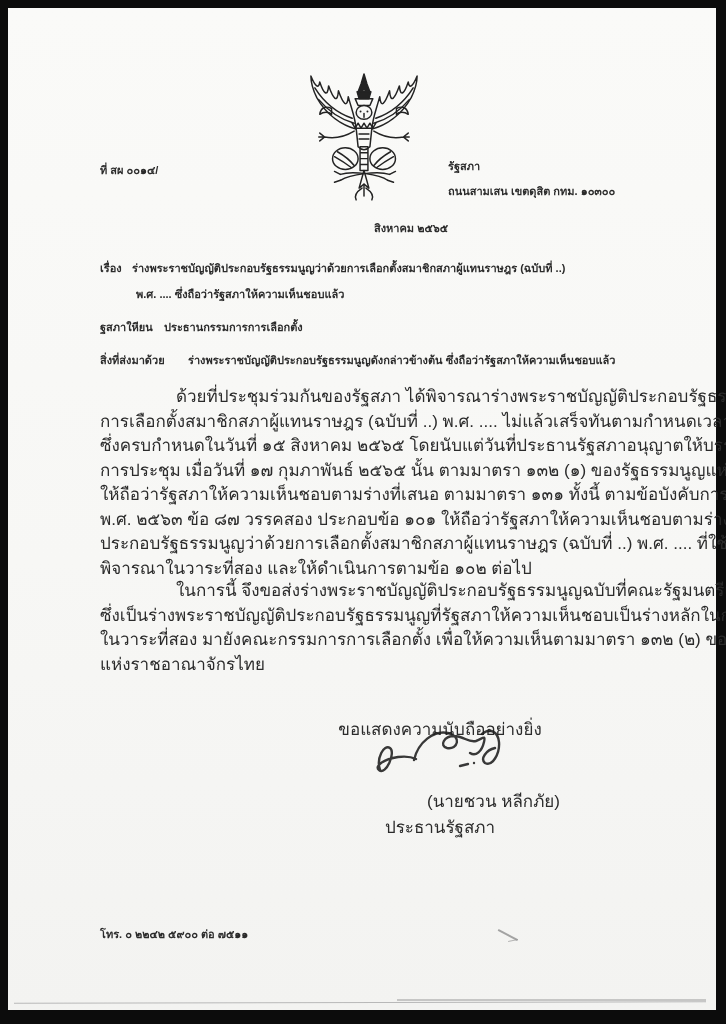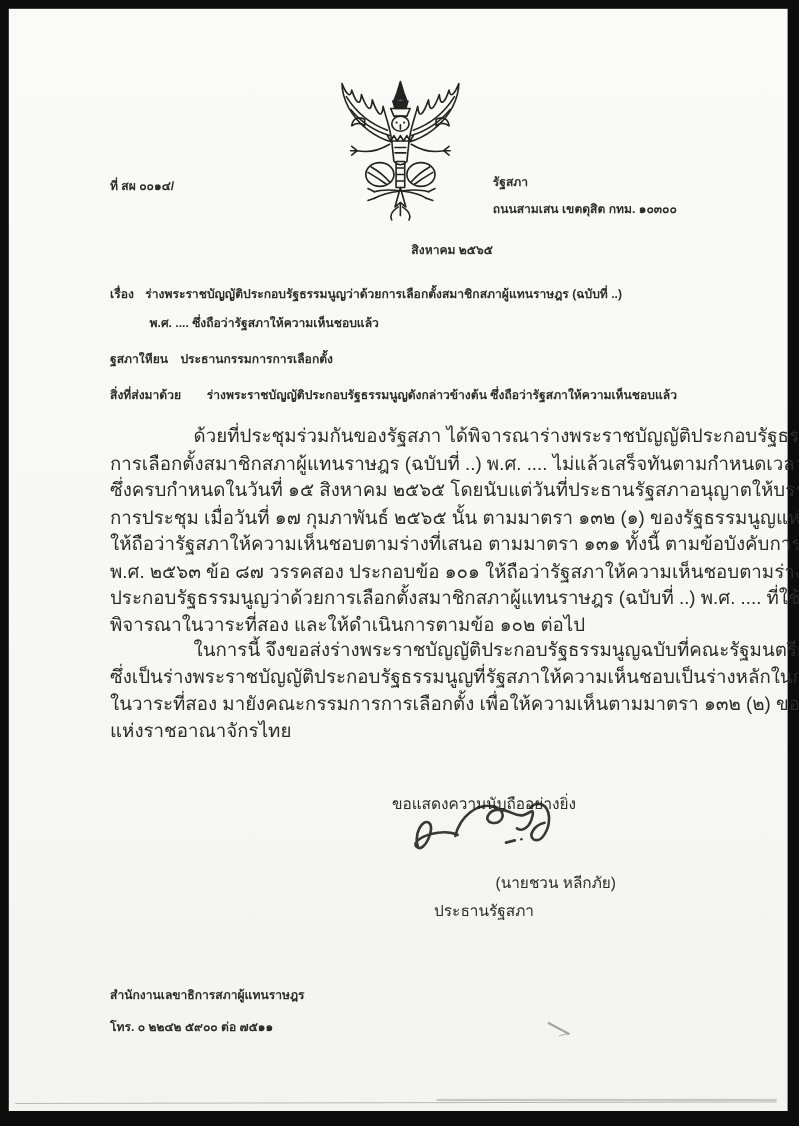--- a/index.html
+++ b/index.html
@@ -11,21 +11,21 @@
   }
   .page{
     position:absolute;left:8px;top:8px;width:708px;height:1002px;
     background:linear-gradient(180deg,#fafaf8 0%,#f7f7f5 55%,#f3f3f1 100%);
     color:#2b2b2b;
   }
   .t{position:absolute;white-space:nowrap;font-size:11px;line-height:24px;color:#2b2b2b;font-weight:bold;}
   .para{position:absolute;font-size:17px;line-height:24.5px;color:#2b2b2b;}
   .para .bline{white-space:nowrap;}
   .indent{padding-left:76px;}
-  .centerblk{position:absolute;width:240px;text-align:center;font-size:14px;line-height:24px;color:#2b2b2b;}
+  .centerblk{position:absolute;width:240px;text-align:center;font-size:17px;line-height:24px;color:#2b2b2b;}
   .emblem{position:absolute;left:297px;top:64px;width:118px;height:130px;}
   .sig{position:absolute;left:356px;top:716px;width:170px;height:66px;}
   .edge-line{position:absolute;left:6px;right:10px;bottom:7px;height:1px;background:#b8b8b8;transform:rotate(-0.12deg);}
   .edge-line2{position:absolute;left:55%;right:10px;bottom:9px;height:2px;background:#9a9a9a;opacity:.5;}
   .pen-mark{position:absolute;left:489px;top:926px;width:22px;height:1.5px;background:#8f8f8f;transform:rotate(28deg);opacity:.8;}
   .pen-mark2{position:absolute;left:500px;top:932px;width:10px;height:1px;background:#9a9a9a;transform:rotate(-12deg);opacity:.7;}
 </style>
 </head>
 <body>
 
@@ -107,20 +107,19 @@
       <path d="M50 36 C54 18 70 6 84 9 C98 12 94 26 83 24 C75 22 80 12 90 12 C100 12 104 19 112 17 C118 15 122 10 120 18 C118 27 112 33 106 29"></path>
       <path d="M118 10 C126 3 134 8 135 18 C136 30 128 43 121 39 C116 35 122 26 131 24"></path>
       <path d="M96 42 L104 40"></path>
       <circle cx="110" cy="39" r="1.2" fill="#1f1f1f" stroke="none"></circle>
     </g>
   </svg>
 
   <div class="centerblk" style="left:312px;top:782px;text-align:right;">(นายชวน  หลีกภัย)</div>
   <div class="centerblk" style="left:312px;top:808px;">ประธานรัฐสภา</div>
 
-  <div class="t" style="left:92px;top:885px;">สำนักงานเลขาธิการสภาผู้แทนราษฎร</div>
   <div class="t" style="left:92px;top:914px;">โทร. ๐ ๒๒๔๒ ๕๙๐๐ ต่อ ๗๕๑๑</div>
 
   <div class="pen-mark"></div>
   <div class="pen-mark2"></div>
   <div class="edge-line"></div>
   <div class="edge-line2"></div>
 </div>
 
 </body></html>

